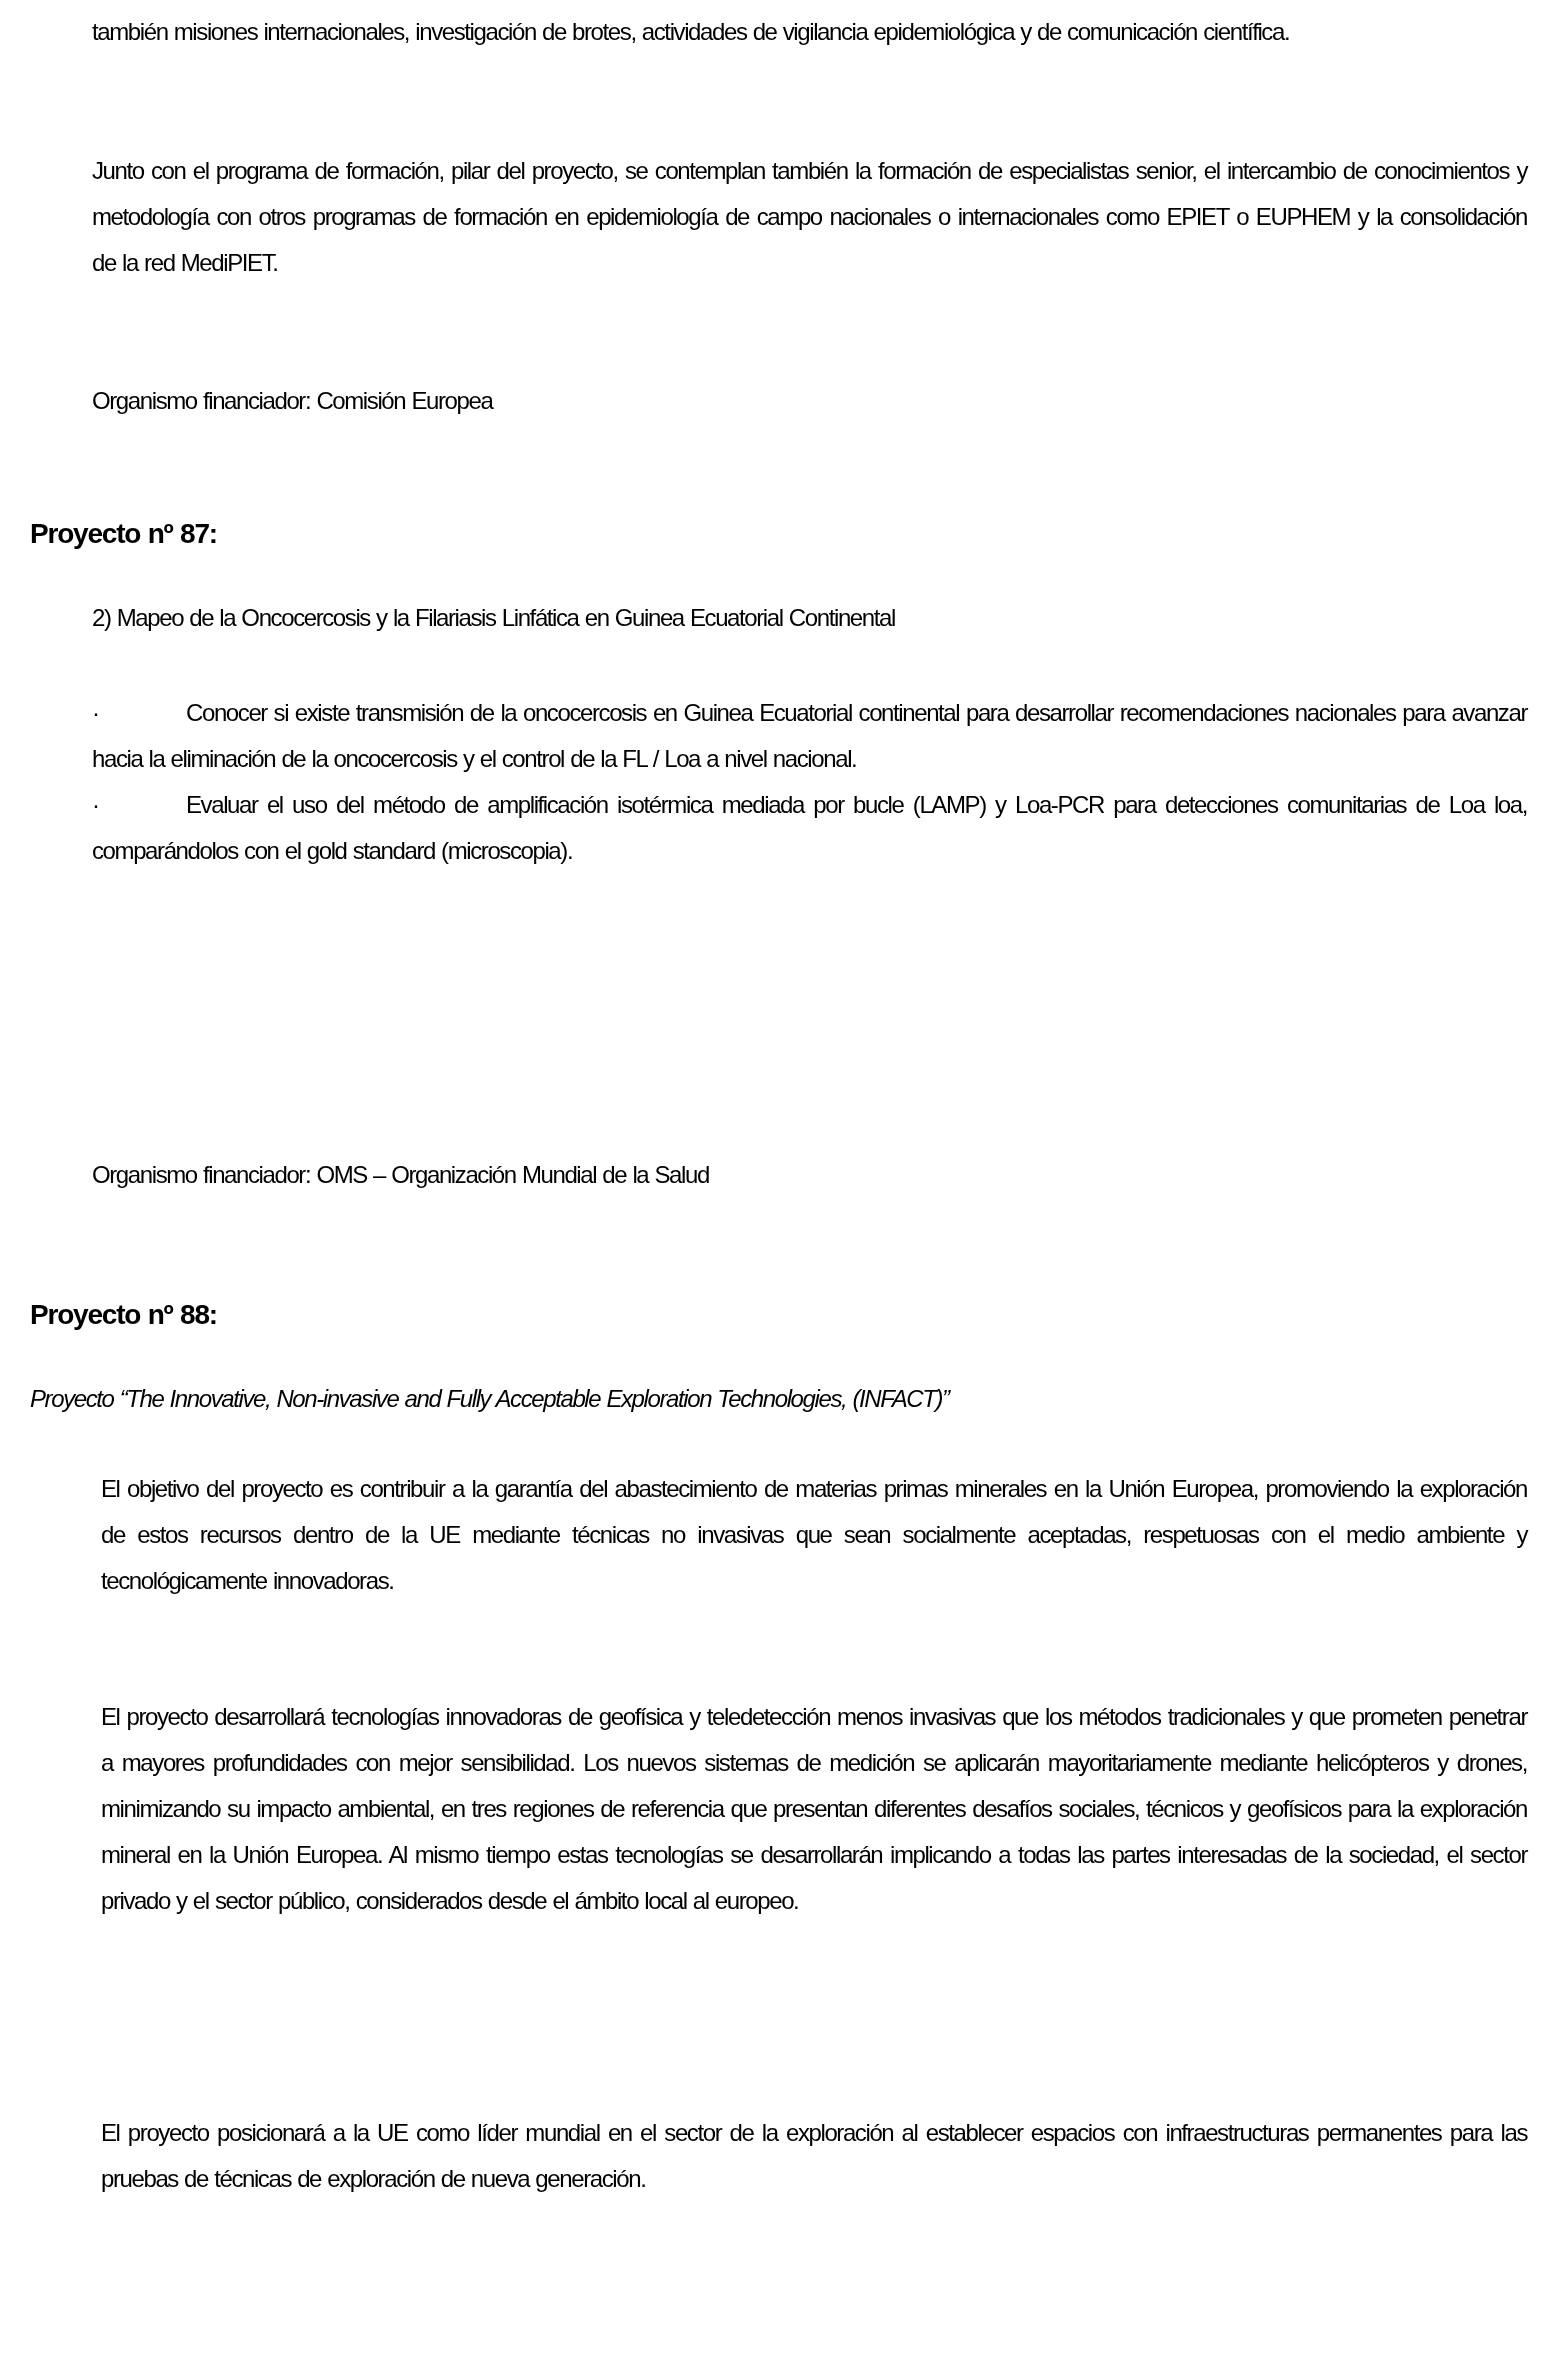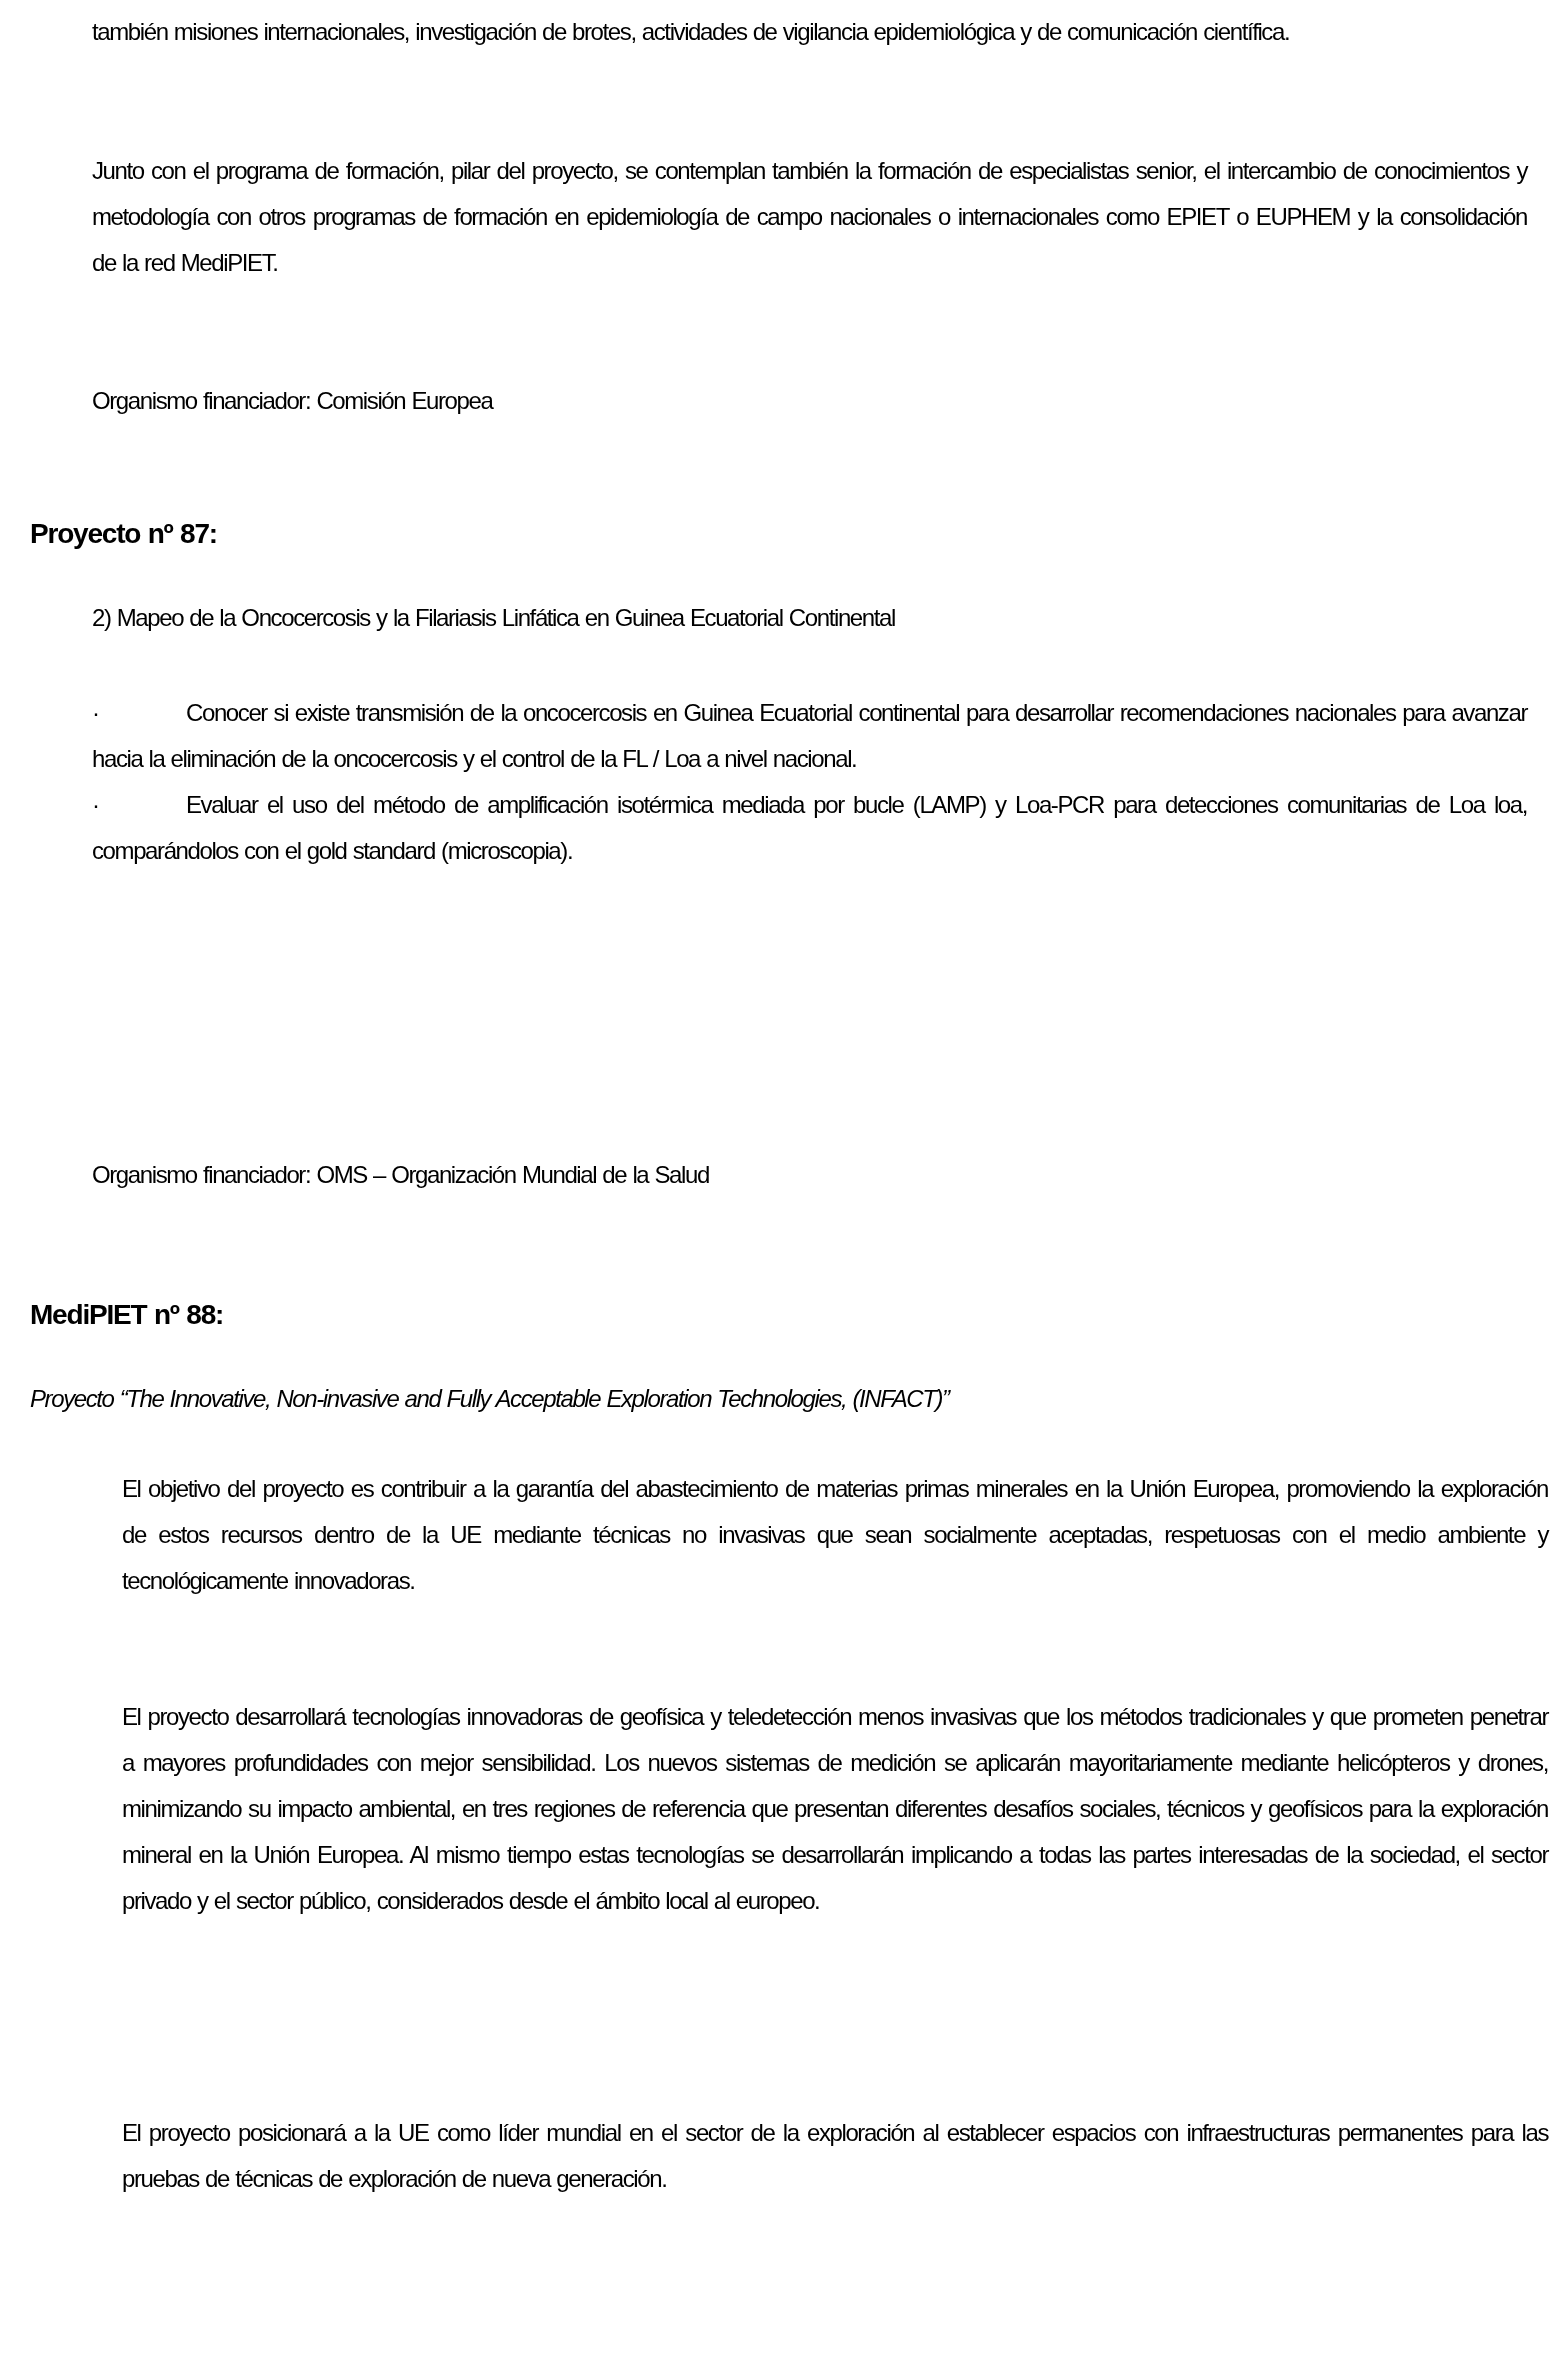--- a/index.html
+++ b/index.html
@@ -1,21 +1,21 @@
 <!DOCTYPE html>
 <html style="font-size:13.6px"><head>
 <meta charset="utf-8">
 <style>
   html, body { margin:0; padding:0; background:#ffffff; }
   body { width:1566px; height:2366px; position:relative; overflow:hidden;
          font-family:"Liberation Sans", sans-serif; color:#000; }
   .blk { position:absolute; font-size:24px; line-height:46px; letter-spacing:-1.4px; word-spacing:0.9px; }
   .just { text-align:justify; text-align-last:left; }
   .ind { left:92px; width:1435px; }
-  .ind2 { left:101px; width:1426px;margin-left:21px; }
+  .ind2 { left:101px; width:1426px; }
   .head { left:30px; font-weight:bold; font-size:28px; letter-spacing:-1.2px; }
   .ital { left:30px; font-style:italic; width:1500px; }
   .bullet { display:block; }
   .bullet .dot { display:inline-block; width:94px; }
 </style>
 </head>
 <body>
 
 <div class="blk ind just" style="top:8.5px;">también misiones internacionales, investigación de brotes, actividades de vigilancia epidemiológica y de comunicación científica.</div>
 <div class="blk ind just" style="top:148px;">Junto con el programa de formación, pilar del proyecto, se contemplan también la formación de especialistas senior, el intercambio de conocimientos y metodología con otros programas de formación en epidemiología de campo nacionales o internacionales como EPIET o EUPHEM y la consolidación de la red MediPIET.</div>
@@ -24,19 +24,19 @@
 <div class="blk head" style="top:511px;">Proyecto nº 87:</div>
 <div class="blk ind" style="top:595px;">2) Mapeo de la Oncocercosis y la Filariasis Linfática en Guinea Ecuatorial Continental</div>
 
 <div class="blk ind just" style="top:690px;">
   <div class="bullet"><span class="dot">·</span><span>Conocer si existe transmisión de la oncocercosis en Guinea Ecuatorial continental para desarrollar recomendaciones nacionales para avanzar hacia la eliminación de la oncocercosis y el control de la FL / Loa a nivel nacional.</span></div>
   <div class="bullet"><span class="dot">·</span><span>Evaluar el uso del método de amplificación isotérmica mediada por bucle (LAMP) y Loa-PCR para detecciones comunitarias de Loa loa, comparándolos con el gold standard (microscopia).</span></div>
 </div>
 
 <div class="blk ind" style="top:1152px;">Organismo financiador: OMS – Organización Mundial de la Salud</div>
 
-<div class="blk head" style="top:1292px;">MediPIET nº 88:</div>
+<div class="blk head" style="top:1292px;">Proyecto nº 88:</div>
 <div class="blk ital" style="top:1376px;">Proyecto “The Innovative, Non-invasive and Fully Acceptable Exploration Technologies, (INFACT)”</div>
 
 <div class="blk ind2 just" style="top:1466px;">El objetivo del proyecto es contribuir a la garantía del abastecimiento de materias primas minerales en la Unión Europea, promoviendo la exploración de estos recursos dentro de la UE mediante técnicas no invasivas que sean socialmente aceptadas, respetuosas con el medio ambiente y tecnológicamente innovadoras.</div>
 <div class="blk ind2 just" style="top:1694px;">El proyecto desarrollará tecnologías innovadoras de geofísica y teledetección menos invasivas que los métodos tradicionales y que prometen penetrar a mayores profundidades con mejor sensibilidad. Los nuevos sistemas de medición se aplicarán mayoritariamente mediante helicópteros y drones, minimizando su impacto ambiental, en tres regiones de referencia que presentan diferentes desafíos sociales, técnicos y geofísicos para la exploración mineral en la Unión Europea. Al mismo tiempo estas tecnologías se desarrollarán implicando a todas las partes interesadas de la sociedad, el sector privado y el sector público, considerados desde el ámbito local al europeo.</div>
 <div class="blk ind2 just" style="top:2110px;">El proyecto posicionará a la UE como líder mundial en el sector de la exploración al establecer espacios con infraestructuras permanentes para las pruebas de técnicas de exploración de nueva generación.</div>
 
 
 </body></html>

